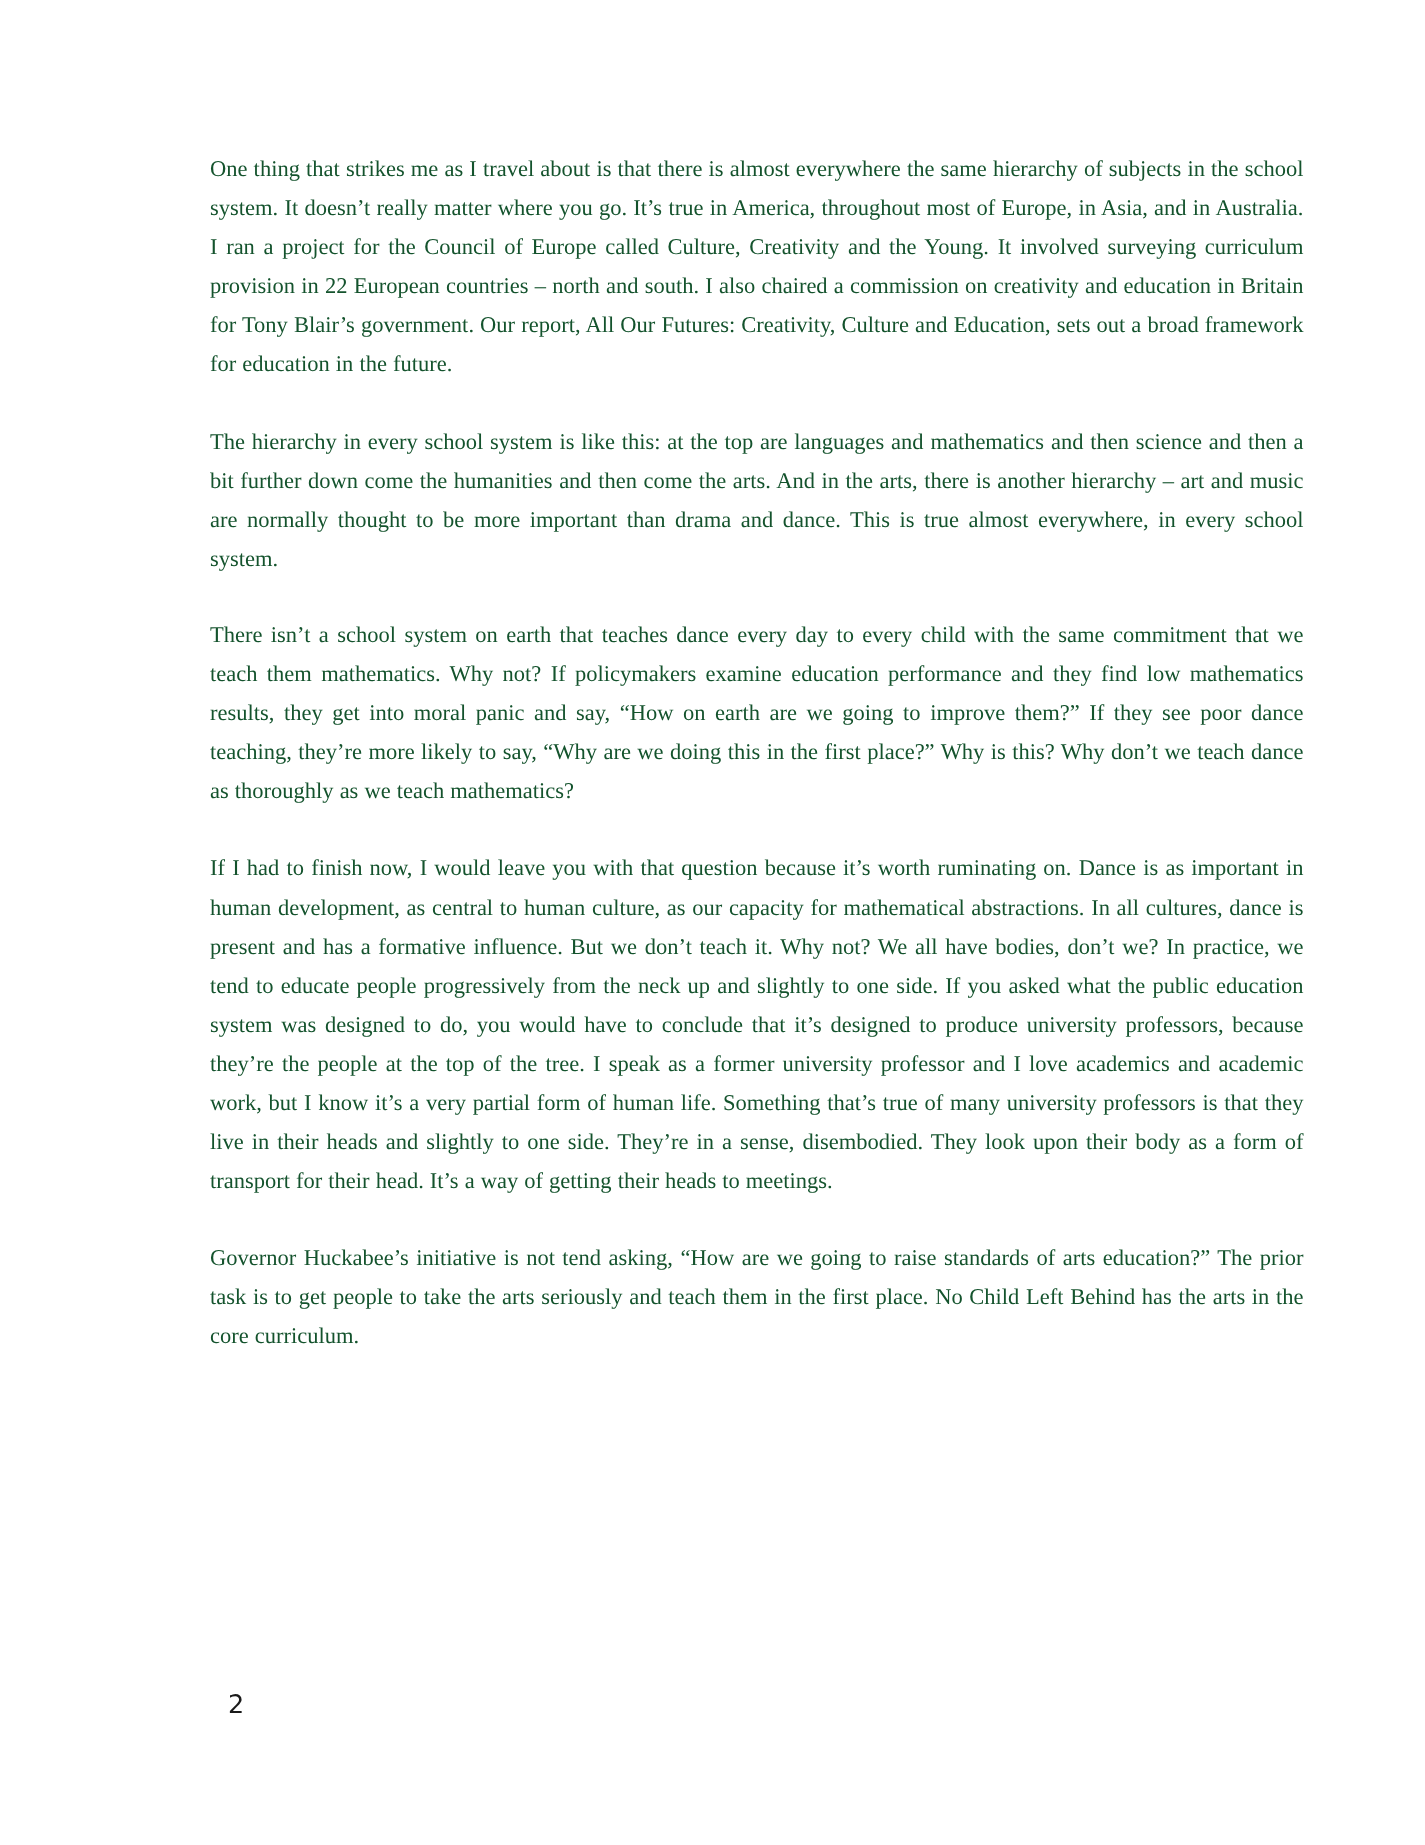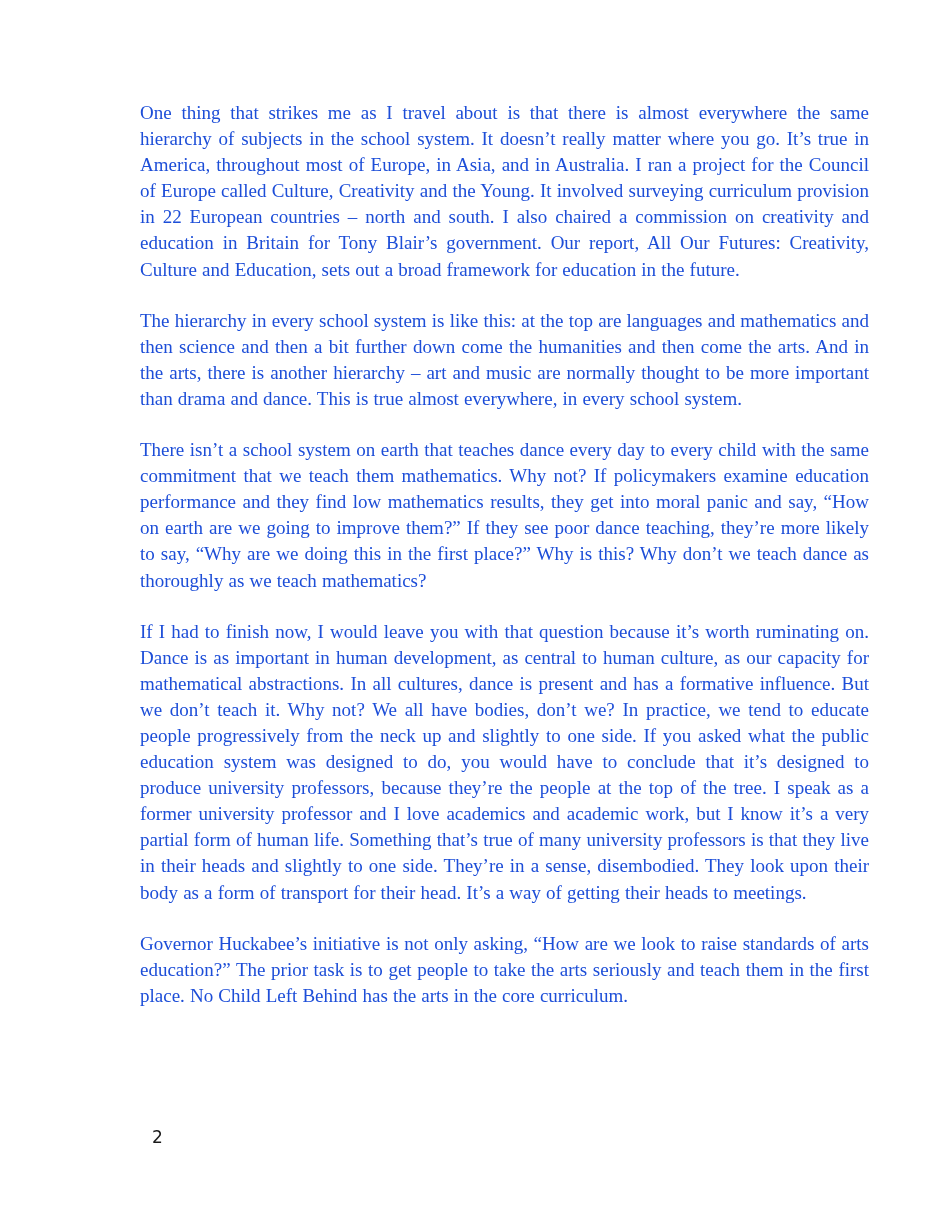--- a/index.html
+++ b/index.html
@@ -20,23 +20,23 @@
 
   .text-column {
     position: absolute;
     left: 140px;
     top: 100px;
     width: 729px;
   }
 
   .para {
     font-family: "Liberation Serif", "DejaVu Serif", serif;
-    font-size: 19px;
+    font-size: 15px;
     line-height: 26.1px;
-    color: #1d4ed8;
+    color: #14532d;
     text-align: justify;
     text-justify: inter-word;
     margin: 0 0 25px 0;
     -webkit-hyphens: none;
     hyphens: none;
     word-spacing: 0.02em;
   }
 
   .para:last-child {
     margin-bottom: 0;
@@ -55,18 +55,18 @@
 </head>
 <body>
 
 <div class="page">
 
   <div class="text-column">
     <p class="para">One thing that strikes me as I travel about is that there is almost everywhere the same hierarchy of subjects in the school system. It doesn’t really matter where you go. It’s true in America, throughout most of Europe, in Asia, and in Australia. I ran a project for the Council of Europe called Culture, Creativity and the Young. It involved surveying curriculum provision in 22 European countries – north and south. I also chaired a commission on creativity and education in Britain for Tony Blair’s government. Our report, All Our Futures: Creativity, Culture and Education, sets out a broad framework for education in the future.</p>
     <p class="para">The hierarchy in every school system is like this: at the top are languages and mathematics and then science and then a bit further down come the humanities and then come the arts. And in the arts, there is another hierarchy – art and music are normally thought to be more important than drama and dance. This is true almost everywhere, in every school system.</p>
     <p class="para">There isn’t a school system on earth that teaches dance every day to every child with the same commitment that we teach them mathematics. Why not? If policymakers examine education performance and they find low mathematics results, they get into moral panic and say, “How on earth are we going to improve them?” If they see poor dance teaching, they’re more likely to say, “Why are we doing this in the first place?” Why is this? Why don’t we teach dance as thoroughly as we teach mathematics?</p>
     <p class="para">If I had to finish now, I would leave you with that question because it’s worth ruminating on. Dance is as important in human development, as central to human culture, as our capacity for mathematical abstractions. In all cultures, dance is present and has a formative influence. But we don’t teach it. Why not? We all have bodies, don’t we? In practice, we tend to educate people progressively from the neck up and slightly to one side. If you asked what the public education system was designed to do, you would have to conclude that it’s designed to produce university professors, because they’re the people at the top of the tree. I speak as a former university professor and I love academics and academic work, but I know it’s a very partial form of human life. Something that’s true of many university professors is that they live in their heads and slightly to one side. They’re in a sense, disembodied. They look upon their body as a form of transport for their head. It’s a way of getting their heads to meetings.</p>
-    <p class="para">Governor Huckabee’s initiative is not only asking, “How are we look to raise standards of arts education?” The prior task is to get people to take the arts seriously and teach them in the first place. No Child Left Behind has the arts in the core curriculum.</p>
+    <p class="para">Governor Huckabee’s initiative is not tend asking, “How are we going to raise standards of arts education?” The prior task is to get people to take the arts seriously and teach them in the first place. No Child Left Behind has the arts in the core curriculum.</p>
   </div>
 
   <div class="page-number">2</div>
 
 </div>
 
 </body></html>

